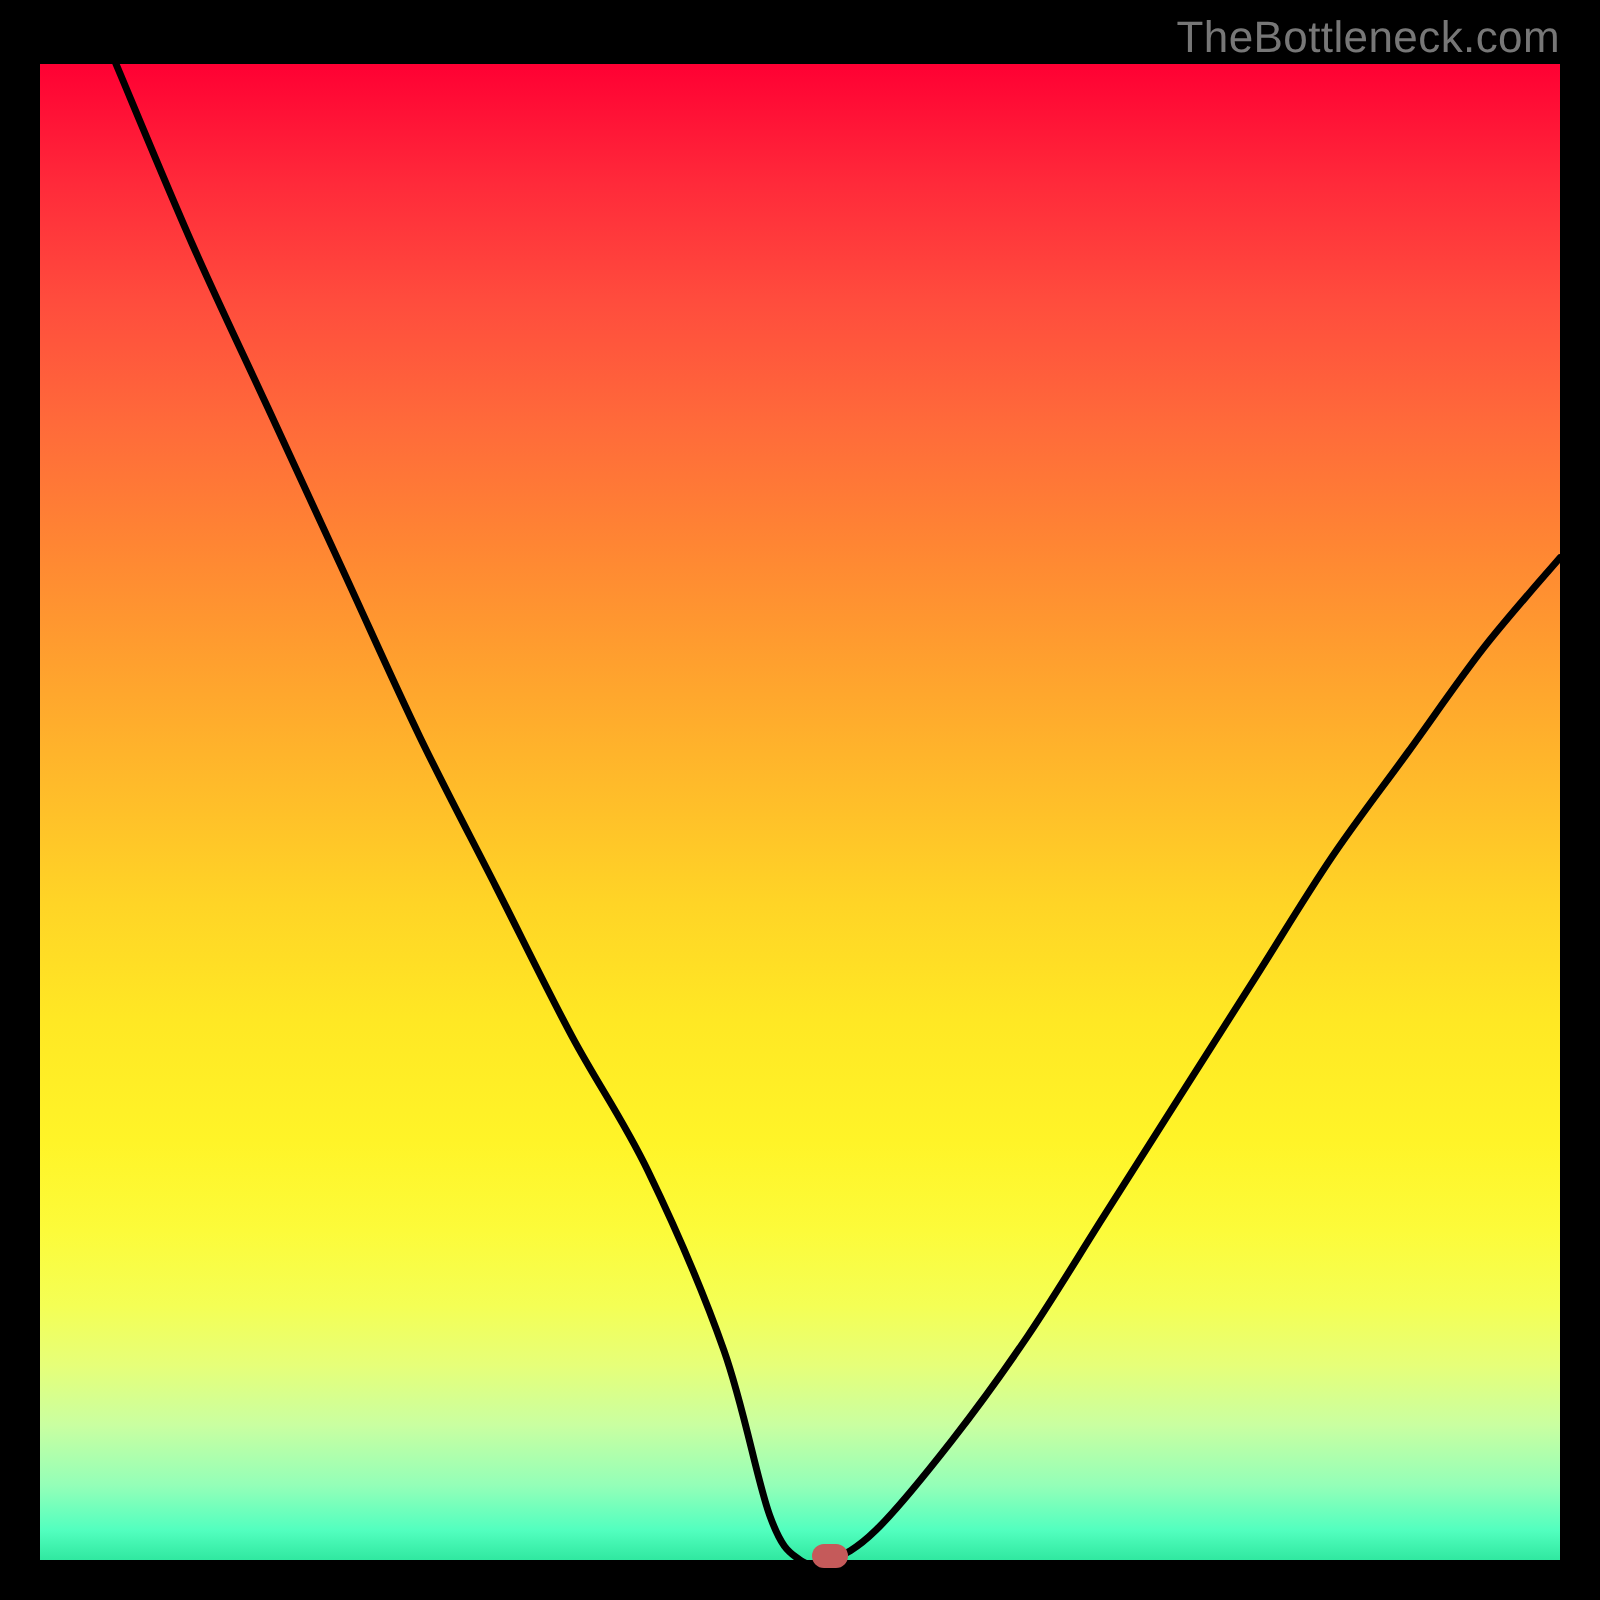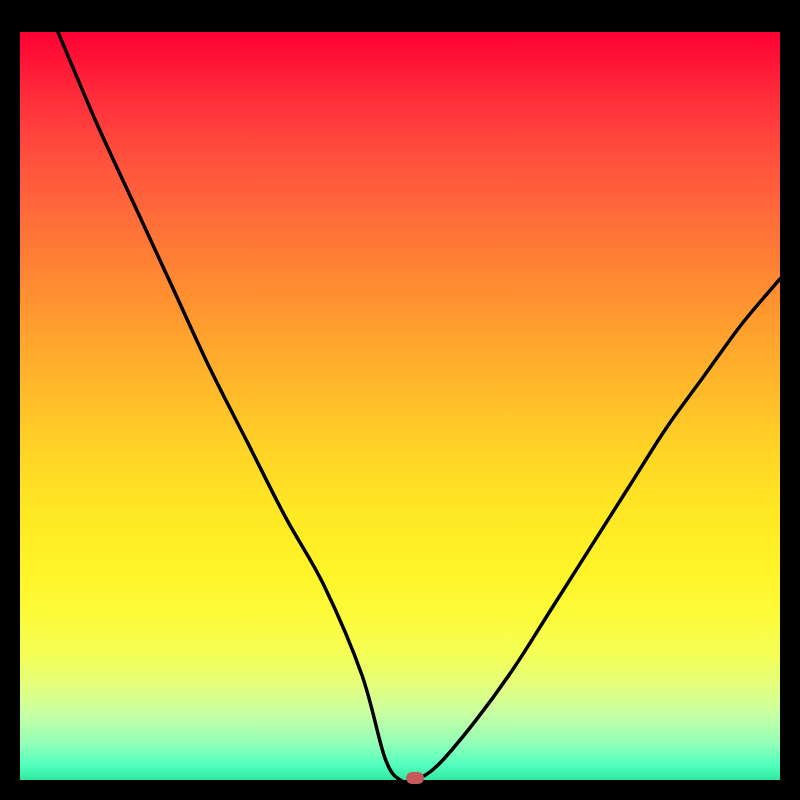--- a/index.html
+++ b/index.html
@@ -64,19 +64,20 @@
     width: 18px;
     height: 12px;
     background: #c55a5a;
     border-radius: 6px;
   }
 </style>
 </head>
 <body>
 
 <div class="chart-container">
+  <div class="watermark">TheBottleneck.com</div>
   <div class="plot-area">
     <svg class="curve" viewBox="0 0 760 748" preserveAspectRatio="none">
       <path id="curve-path" fill="none" stroke="#000" stroke-width="3.5" stroke-linecap="round" stroke-linejoin="round" d="M 38,0 C 44.333333333333336,14.959999999999999 63.333333333333336,61.08666666666666 76,89.75999999999999 C 88.66666666666667,118.43333333333332 101.33333333333333,144.6133333333333 114,172.03999999999996 C 126.66666666666667,199.46666666666664 139.33333333333334,226.89333333333332 152,254.32 C 164.66666666666666,281.74666666666667 177.33333333333334,310.41999999999996 190,336.59999999999997 C 202.66666666666666,362.78 215.33333333333334,386.46666666666664 228,411.4 C 240.66666666666666,436.3333333333333 253.33333333333334,462.5133333333333 266,486.2 C 278.6666666666667,509.88666666666666 291.3333333333333,527.34 304,553.52 C 316.6666666666667,579.6999999999999 331.8666666666667,614.6066666666667 342,643.28 C 352.1333333333333,671.9533333333333 358.4666666666667,708.1066666666666 364.8,725.56 C 371.1333333333333,743.0133333333333 374.93333333333334,744.26 380,748 C 385.06666666666666,751.74 388.8666666666667,750.4933333333333 395.2,748 C 401.5333333333333,745.5066666666667 407.86666666666673,743.0133333333333 418.00000000000006,733.04 C 428.1333333333334,723.0666666666666 443.33333333333337,704.3666666666667 456,688.16 C 468.66666666666663,671.9533333333333 481.3333333333333,654.5 494,635.8 C 506.6666666666667,617.0999999999999 519.3333333333334,595.9066666666668 532,575.96 C 544.6666666666666,556.0133333333333 557.3333333333334,536.0666666666667 570,516.12 C 582.6666666666666,496.17333333333335 595.3333333333334,476.22666666666663 608,456.28 C 620.6666666666666,436.3333333333333 633.3333333333334,415.14 646,396.44 C 658.6666666666666,377.74 671.3333333333334,361.5333333333333 684,344.08 C 696.6666666666666,326.62666666666667 709.3333333333334,307.9266666666667 722,291.72 C 734.6666666666666,275.5133333333334 753.6666666666666,254.32 760,246.83999999999997"></path>
     </svg>
     <div id="marker" class="marker" style="left: 386.2px; top: 740px; background: rgb(197, 90, 90);"></div>
   </div>
 </div>
 
 </body></html>

